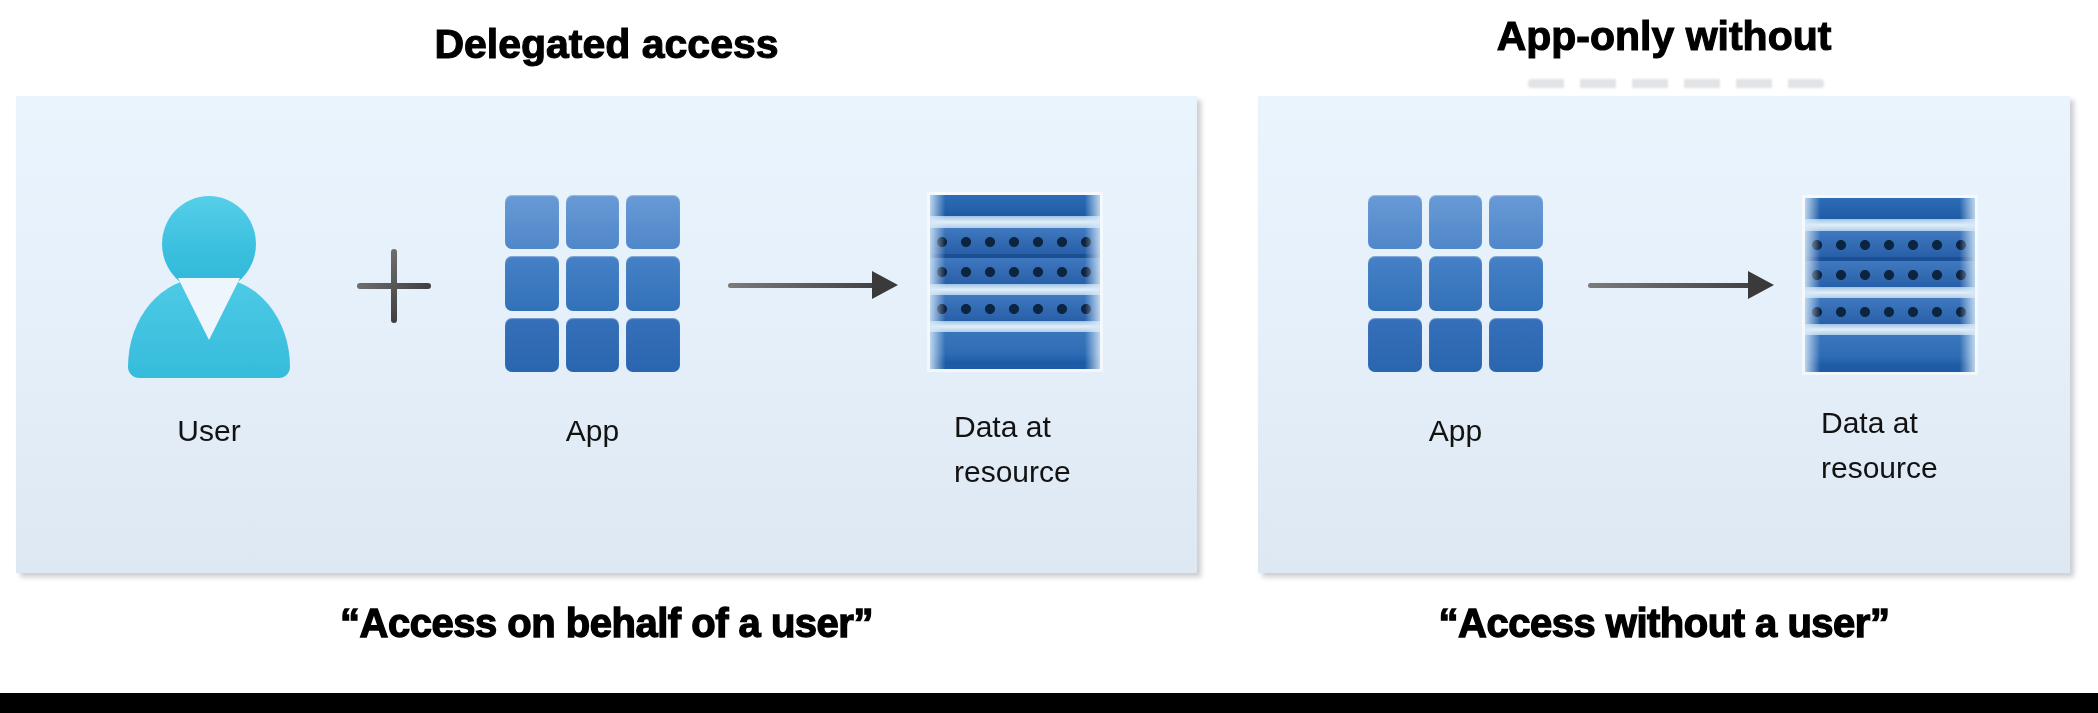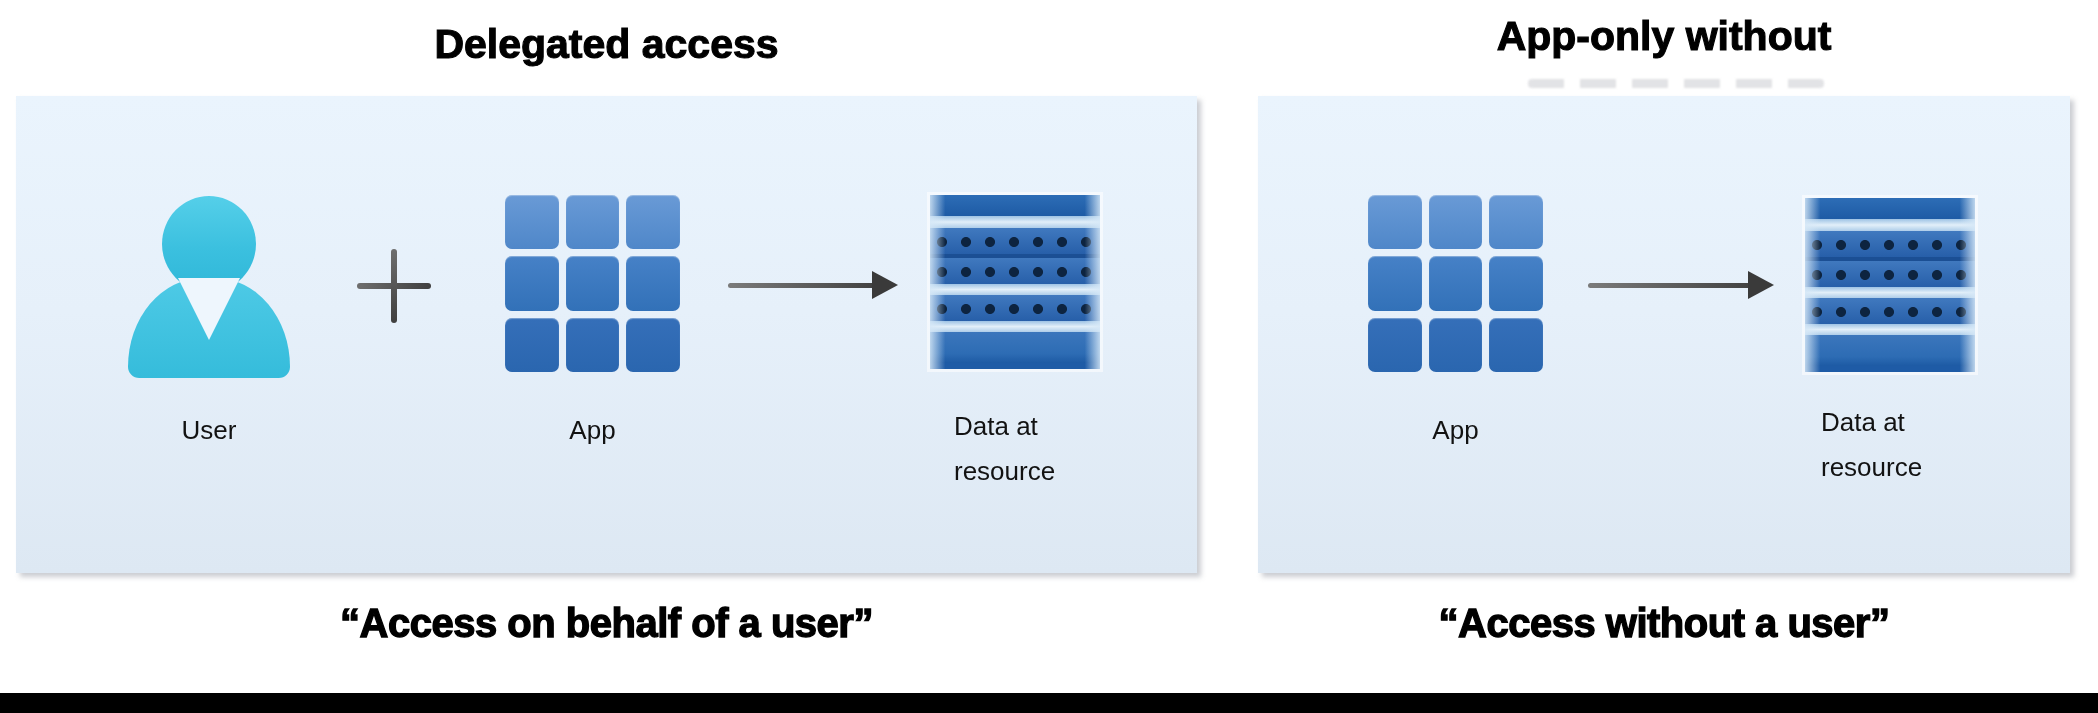--- a/index.html
+++ b/index.html
@@ -18,21 +18,21 @@
          filter:blur(1.2px);border-radius:4px;}
 
   
   .panel{position:absolute;top:96px;height:477px;
          background:linear-gradient(180deg,#eaf4fd 0%,#e6f0fa 45%,#dde8f3 100%);
          box-shadow:4px 4px 5px rgba(140,145,155,.45);}
   #panel-left{left:16px;width:1181px;}
   #panel-right{left:1258px;width:812px;}
 
   
-  .obj-label{position:absolute;font-size:26px;color:#121212;line-height:45px;}
+  .obj-label{position:absolute;font-size:30px;color:#121212;line-height:45px;}
   .center{text-align:center;}
 
   
   .user-icon{position:absolute;width:162px;height:182px;}
   .user-head{position:absolute;left:34px;top:0;width:94px;height:96px;border-radius:50%;
              background:linear-gradient(180deg,#55cfe9 0%,#3bc0df 55%,#2fb7d8 100%);}
   .user-body{position:absolute;left:0;top:82px;width:162px;height:100px;
              background:linear-gradient(180deg,#4ecae6 0%,#35bcdb 100%);
              border-radius:80px 80px 12px 12px / 95px 95px 12px 12px;}
   .user-neck{position:absolute;left:50%;top:82px;transform:translateX(-50%);width:0;height:0;

